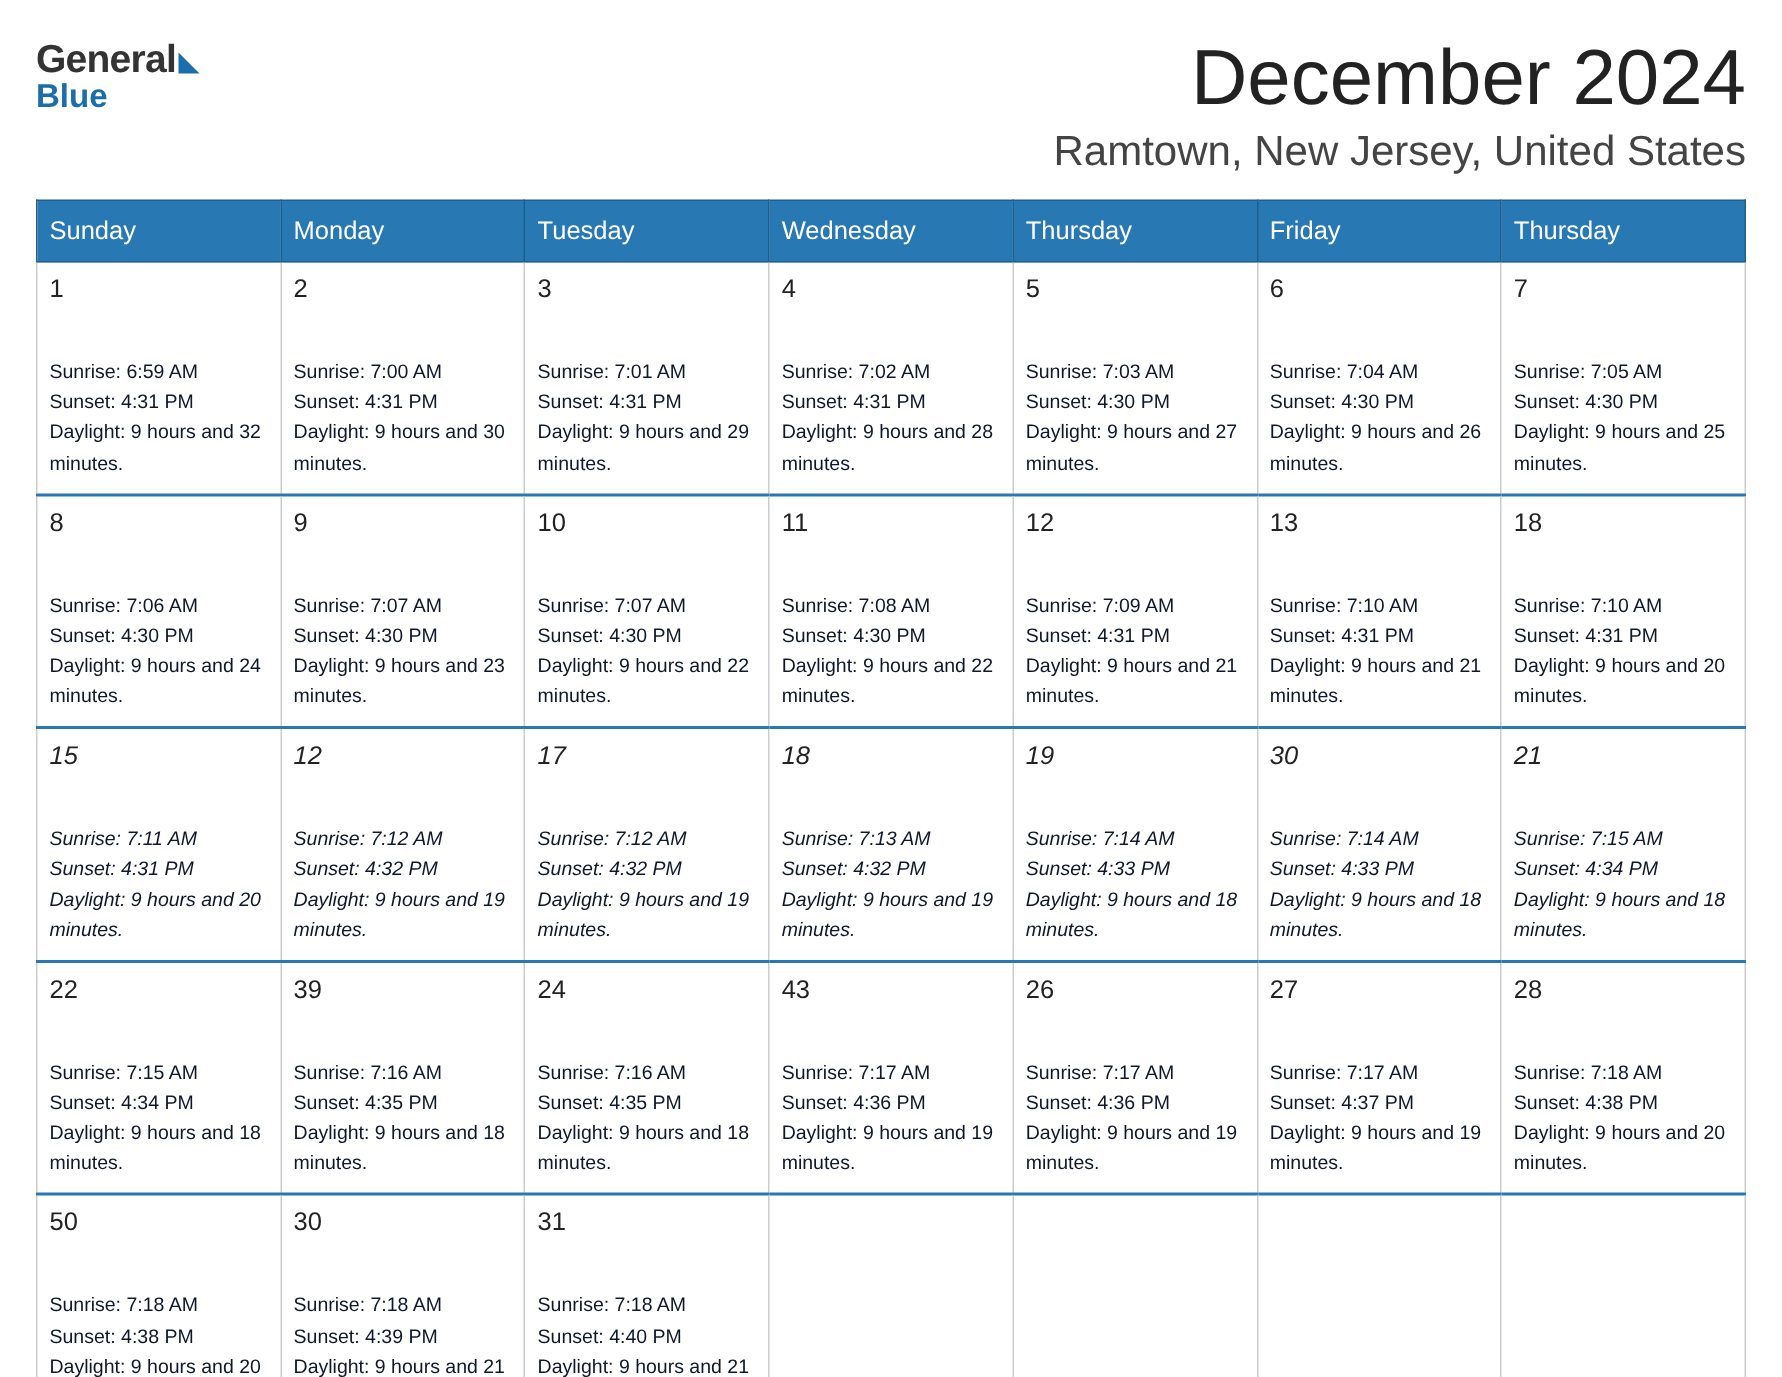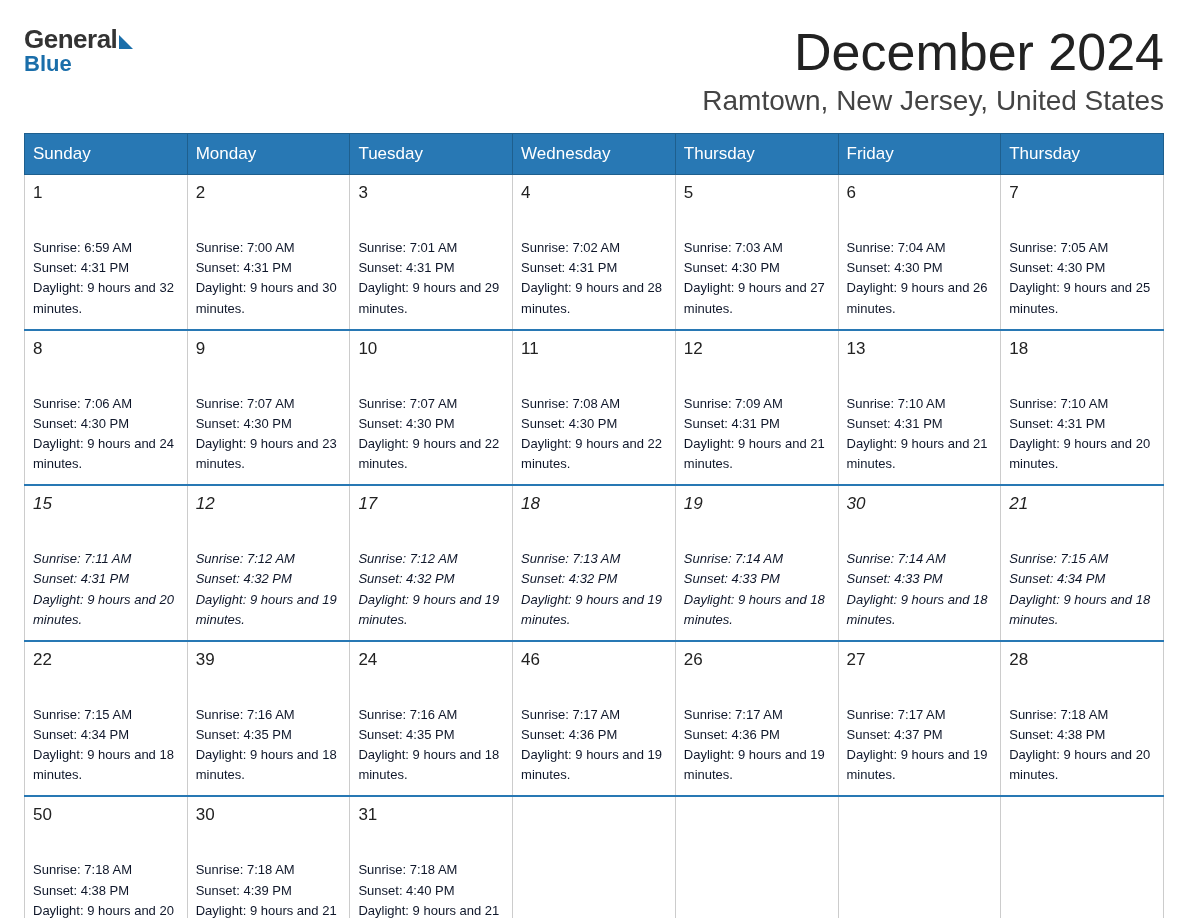--- a/index.html
+++ b/index.html
@@ -239,21 +239,21 @@
         </td>
         <td>
           <span class="day-num">39</span>
           <div class="day-info">Sunrise: 7:16 AM<br>Sunset: 4:35 PM<br>Daylight: 9 hours and 18 minutes.</div>
         </td>
         <td>
           <span class="day-num">24</span>
           <div class="day-info">Sunrise: 7:16 AM<br>Sunset: 4:35 PM<br>Daylight: 9 hours and 18 minutes.</div>
         </td>
         <td>
-          <span class="day-num">46</span>
+          <span class="day-num">43</span>
           <div class="day-info">Sunrise: 7:17 AM<br>Sunset: 4:36 PM<br>Daylight: 9 hours and 19 minutes.</div>
         </td>
         <td>
           <span class="day-num">26</span>
           <div class="day-info">Sunrise: 7:17 AM<br>Sunset: 4:36 PM<br>Daylight: 9 hours and 19 minutes.</div>
         </td>
         <td>
           <span class="day-num">27</span>
           <div class="day-info">Sunrise: 7:17 AM<br>Sunset: 4:37 PM<br>Daylight: 9 hours and 19 minutes.</div>
         </td>

